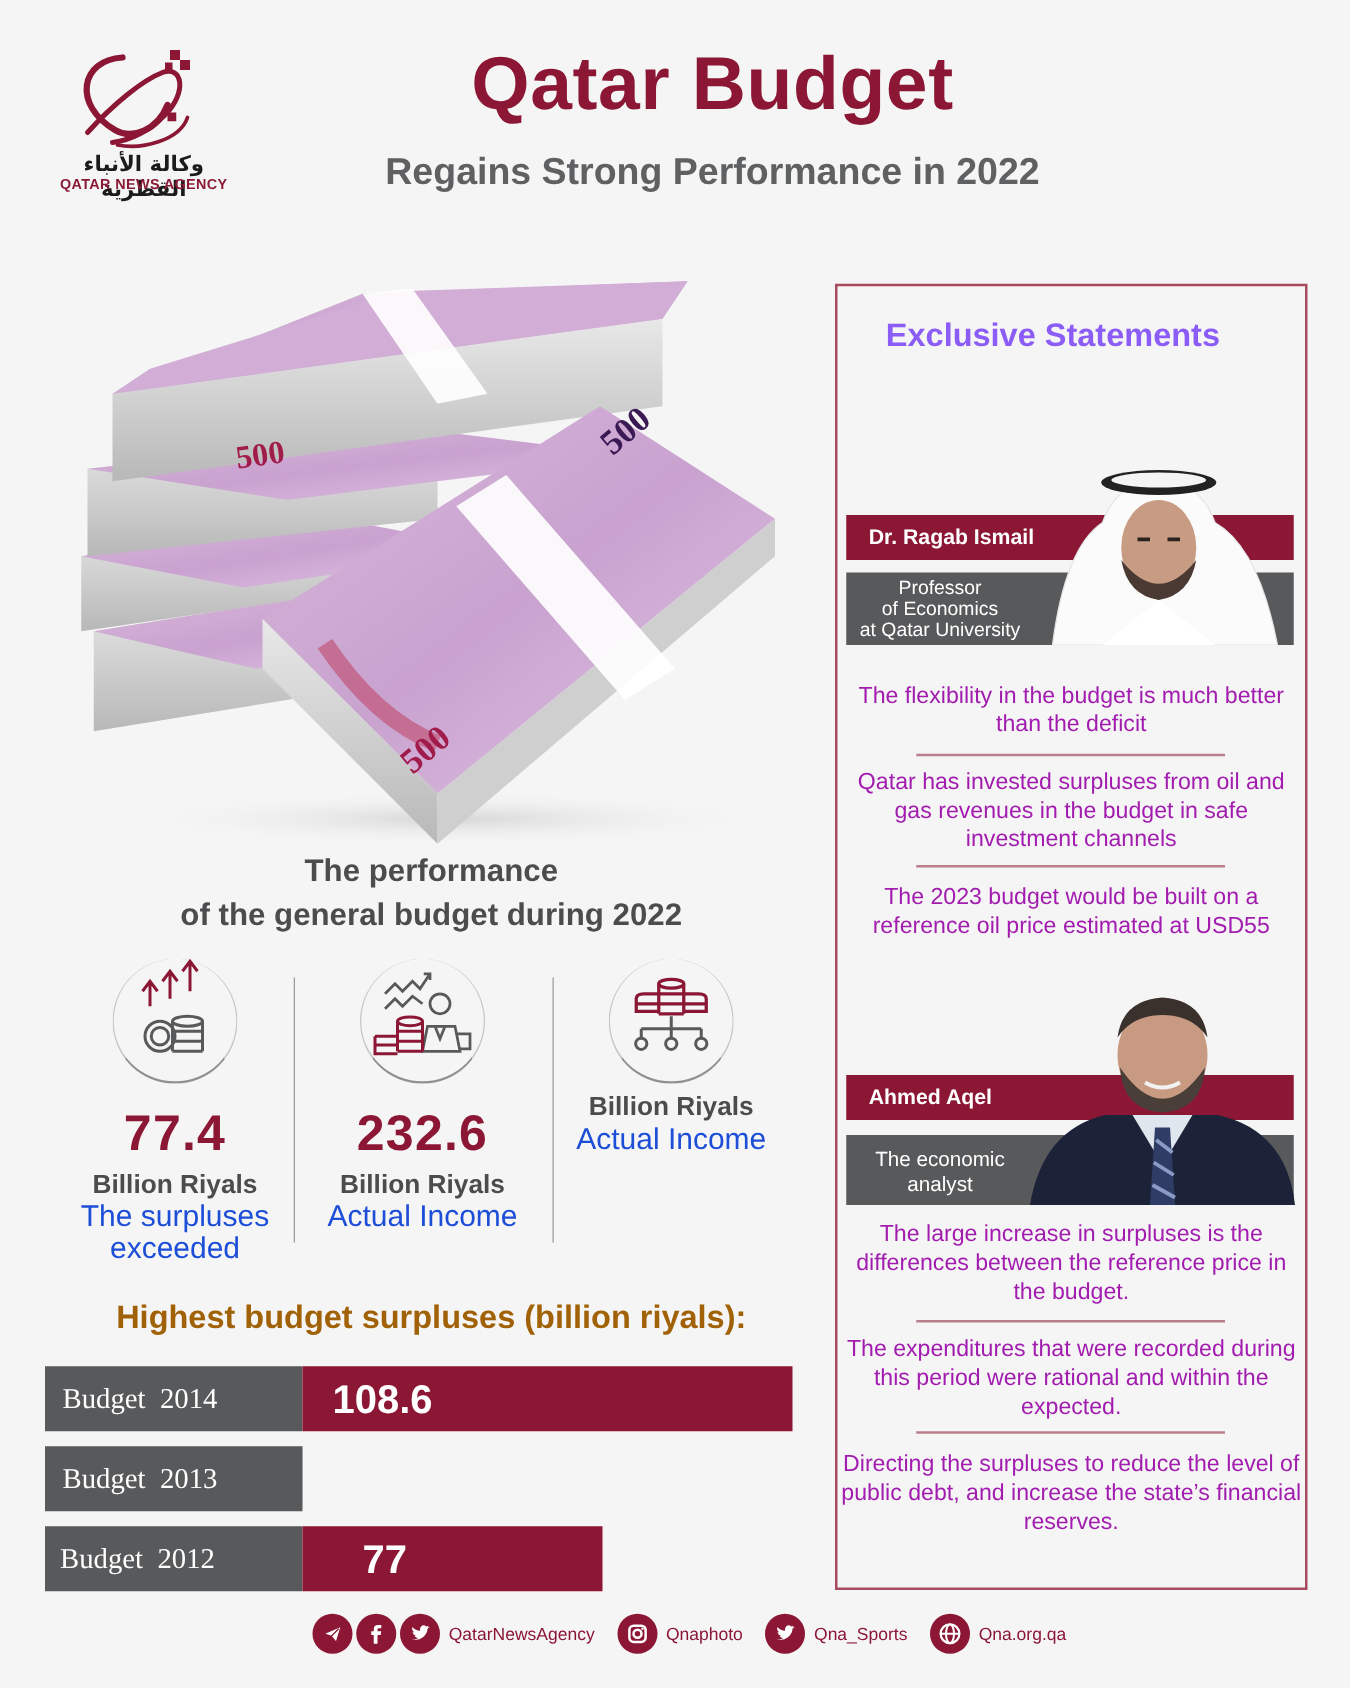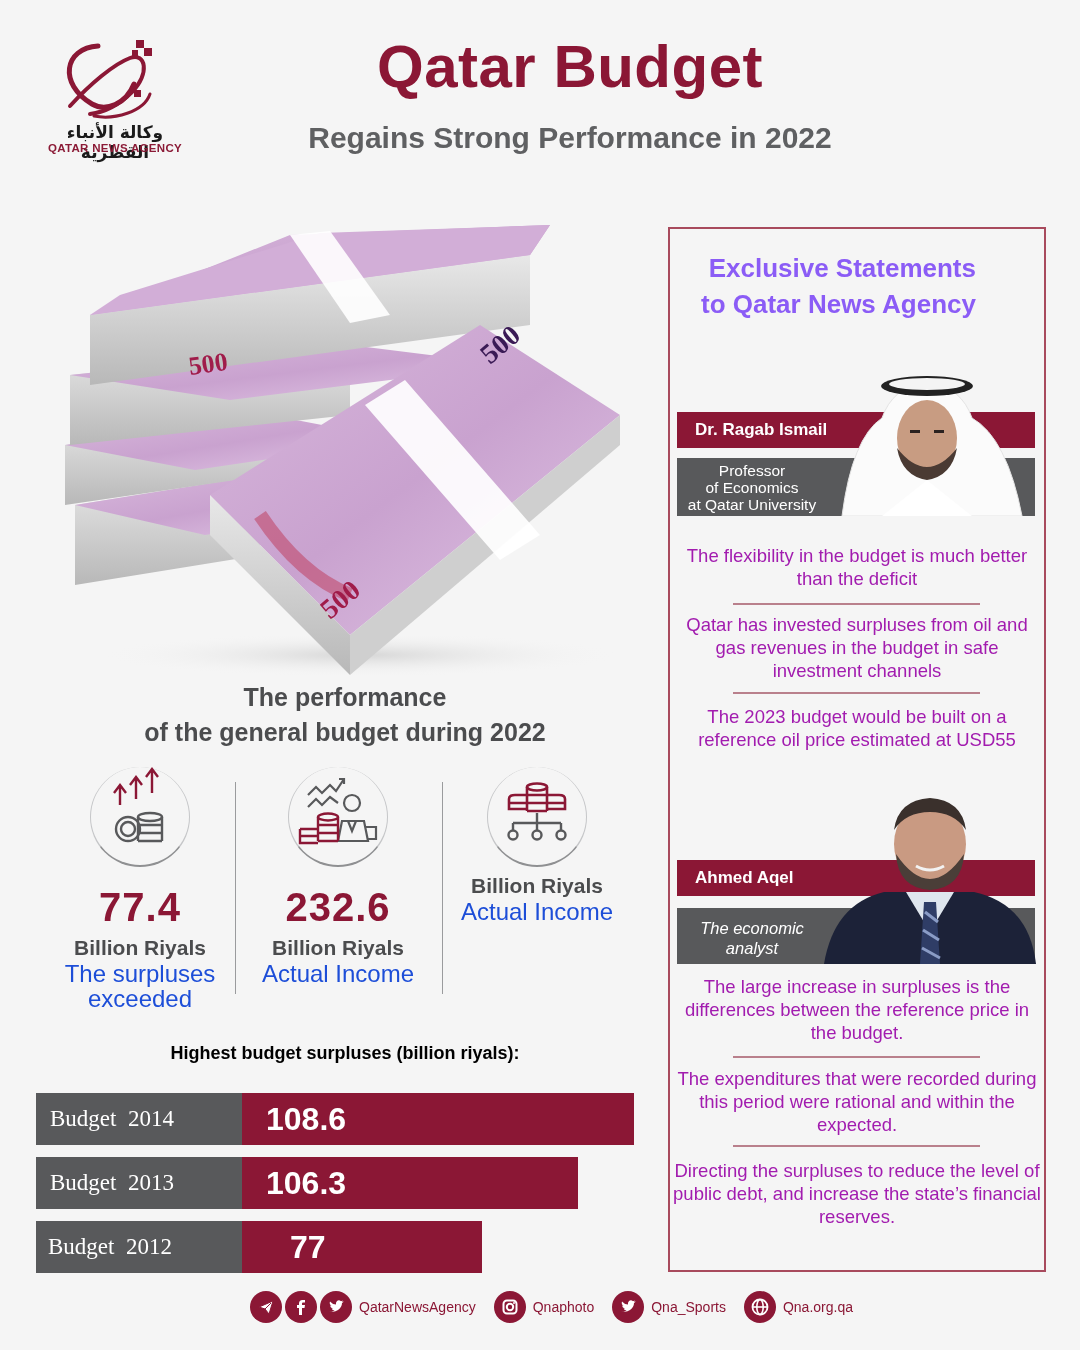--- a/index.html
+++ b/index.html
@@ -26,21 +26,21 @@
   .stat { top: 765px; width: 190px; text-align: center; }
   .stat .icon-circle { position: relative; margin: 0 auto; width: 104px; height: 104px; }
   .stat .icon-circle .ring { position: absolute; left: 2px; top: 2px; width: 100px; height: 100px; border-radius: 50%; border-bottom: 2px solid #8f9092; border-left: 1px solid #c5c6c8; border-right: 1px solid #c5c6c8; }
   .stat .icon-circle svg { position: absolute; left: 0; top: 0; }
   .stat .value { margin-top: 14px; font-family: "Liberation Sans", sans-serif; font-weight: bold; font-size: 40px; color: #8b1735; line-height: 48px; letter-spacing: 1px; }
   .stat .unit { margin-top: 4px; font-family: "Liberation Sans", sans-serif; font-weight: bold; font-size: 21px; color: #4b4c4e; line-height: 26px; }
   .stat .desc { font-family: "Liberation Sans", sans-serif; font-size: 24px; color: #1d4ed8; line-height: 25px; }
 
   .vdiv { width: 1px; background: #9a9b9d; top: 782px; height: 212px; }
 
-  .bars-title { left: 50px; top: 1037px; width: 590px; text-align: center; font-family: "Liberation Sans", sans-serif; font-weight: bold; font-size: 18px; color: #000000; line-height: 32px; }
+  .bars-title { left: 50px; top: 1037px; width: 590px; text-align: center; font-family: "Liberation Sans", sans-serif; font-weight: bold; font-size: 26px; color: #a16207; line-height: 32px; }
 
   .bar-row { left: 36px; height: 52px; display: flex; }
   .bar-label { width: 206px; height: 52px; background: #58595b; color: #fff; font-family: Liberation Serif, serif; font-size: 23px; line-height: 52px; padding-left: 14px; white-space: pre; }
   .bar-fill { height: 52px; background: #8b1735; color: #fff; font-family: "Liberation Sans", sans-serif; font-weight: bold; font-size: 32px; line-height: 52px; padding-left: 24px; }
 
   
   .panel { left: 668px; top: 227px; width: 378px; height: 1045px; border: 2px solid #a84a5d; }
   .panel-title { left: 670px; top: 250px; width: 306px; text-align: right; font-family: "Liberation Sans", sans-serif; font-weight: bold; font-size: 26px; color: #8b5cf6; line-height: 36px; }
 
   .name-bar { left: 677px; width: 358px; height: 36px; background: #8b1735; color: #fff; font-family: "Liberation Sans", sans-serif; font-weight: bold; font-size: 17px; line-height: 36px; padding-left: 18px; }
@@ -195,31 +195,29 @@
 </div>
 
 <div class="abs bars-title">Highest budget surpluses (billion riyals):</div>
 
 <div class="abs bar-row" style="top:1093px;">
   <div class="bar-label">Budget  2014</div>
   <div class="bar-fill" style="width:392px;">108.6</div>
 </div>
 <div class="abs bar-row" style="top:1157px;">
   <div class="bar-label">Budget  2013</div>
-  <div class="bar-fill" style="width:336px;">106.3</div>
 </div>
 <div class="abs bar-row" style="top:1221px;">
   <div class="bar-label" style="padding-left:12px;">Budget  2012</div>
   <div class="bar-fill" style="width:240px; padding-left:48px;">77</div>
 </div>
 
 <div class="abs panel"></div>
 <div class="abs panel-title">
   <div>Exclusive Statements</div>
-  <div>to Qatar News Agency</div>
 </div>
 
 <div class="abs name-bar" style="top:412px;">Dr. Ragab Ismail</div>
 <div class="abs role-bar" style="top:458px; height:58px;">
   <div class="role-text" style="top:4px;">
     <div>Professor</div>
     <div>of Economics</div>
     <div>at Qatar University</div>
   </div>
 </div>
@@ -235,21 +233,21 @@
 </svg>
 
 <div class="abs quote" style="top:544px;">The flexibility in the budget is much better than the deficit</div>
 <div class="abs qdiv" style="top:603px;"></div>
 <div class="abs quote" style="top:613px;">Qatar has invested surpluses from oil and gas revenues in the budget in safe investment channels</div>
 <div class="abs qdiv" style="top:692px;"></div>
 <div class="abs quote" style="top:705px;">The 2023 budget would be built on a reference oil price estimated at USD55</div>
 
 <div class="abs name-bar" style="top:860px;">Ahmed Aqel</div>
 <div class="abs role-bar" style="top:908px; height:56px;">
-  <div class="role-text" style="top:10px; font-size:16.5px; line-height:20px;font-style:italic;">
+  <div class="role-text" style="top:10px; font-size:16.5px; line-height:20px;">
     <div>The economic</div>
     <div>analyst</div>
   </div>
 </div>
 <svg class="abs portrait" style="left:824px; top:792px;" width="212" height="172" viewBox="0 0 212 172">
   <path d="M0 172 Q 10 112 60 100 L 150 100 Q 205 112 212 172 Z" fill="#1c2238"></path>
   <path d="M82 100 L 106 140 L 130 100 Z" fill="#dfe6ee"></path>
   <path d="M100 110 L 112 110 L 116 172 L 96 172 Z" fill="#2f3d66"></path>
   <path d="M101 120 L 114 130 M99 138 L 115 148 M98 156 L 116 166" stroke="#8a9cc6" stroke-width="3"></path>
   <ellipse cx="106" cy="52" rx="36" ry="42" fill="#c99a82"></ellipse>

